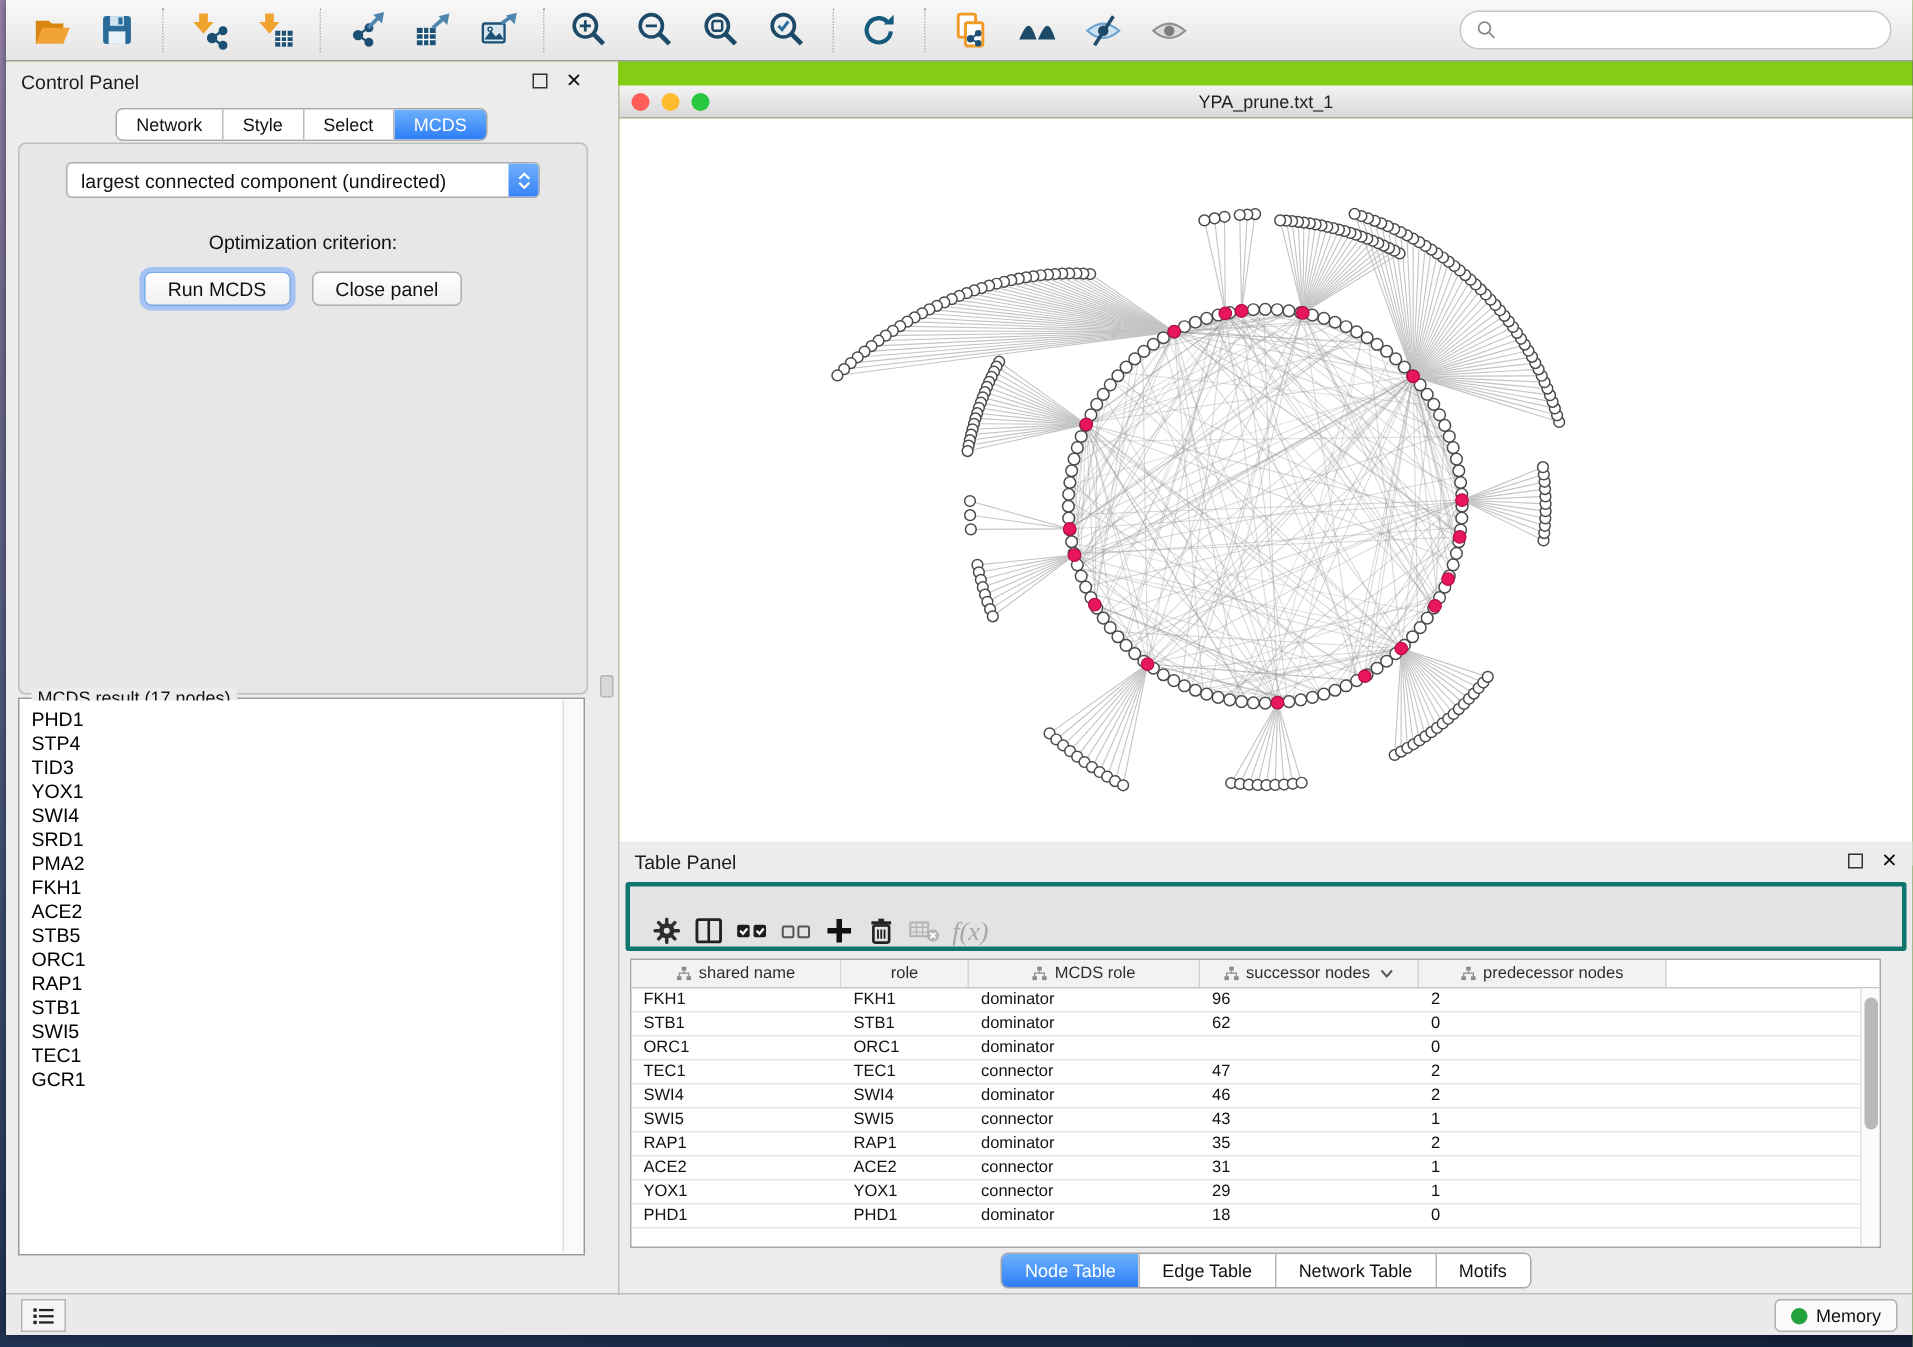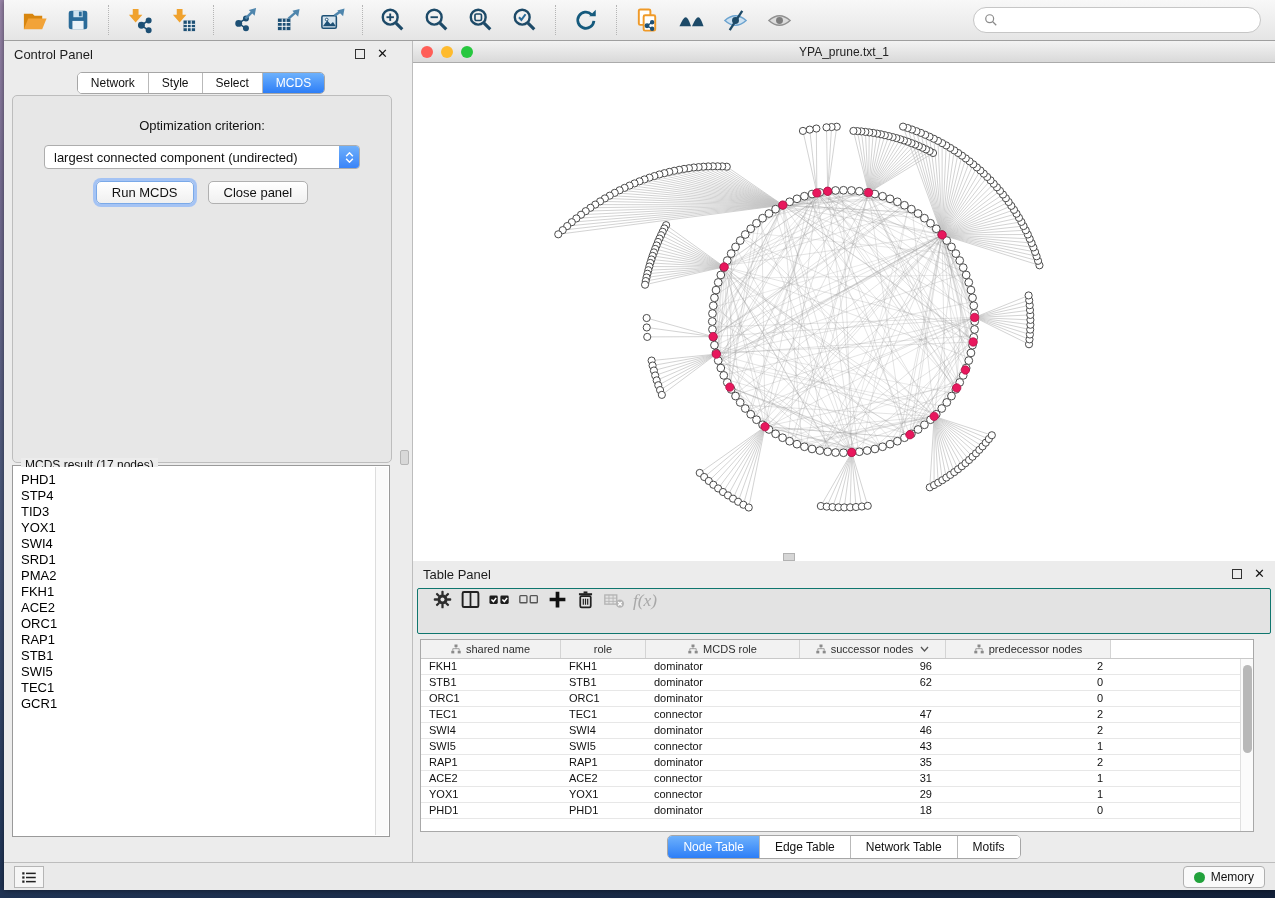--- a/index.html
+++ b/index.html
@@ -51,42 +51,42 @@
   .btn.focused { box-shadow:0 0 0 3px rgba(110,165,255,.55); border-color:#7aa9e8; }
 
   #mcds-fieldset { position:absolute; top:424px; left:8px; right:8px; height:372px;
     border:1px solid #9a9a9a; background:#fff; }
   #mcds-legend { position:absolute; top:-8px; left:8px; background:#ececec; padding:0 4px; font-size:12px; color:#111; }
   #mcds-list { position:absolute; inset:1px 14px 1px 1px; overflow:hidden; padding:5px 0 0 7px; background:#fff; }
   .mcds-item { font-size:13px; line-height:16px; color:#000; }
   #mcds-scroll { position:absolute; top:1px; bottom:1px; right:1px; width:13px; background:#fafafa; border-left:1px solid #ddd; }
 
   
-  #net-window { position:absolute; left:0; right:0; top:0; height:520px; border-left:1px solid #bdbdbd; }
+  #net-window { position:absolute; left:0; right:0; top:16px; height:520px; border-left:1px solid #bdbdbd; }
   #net-titlebar { height:22px; background:linear-gradient(#f3f3f3,#d9d9d9); border-bottom:1px solid #ababab;
     display:flex; align-items:center; padding:0 8px; position:relative; }
   .light { width:12px; height:12px; border-radius:50%; margin-right:8px; }
   #net-title { position:absolute; left:0; right:0; text-align:center; font-size:12px; color:#222; }
   #net-canvas { position:absolute; left:0; right:0; top:22px; bottom:0; background:#fff; }
   #net-canvas svg { position:absolute; inset:0; }
   #h-split-handle { position:absolute; left:370px; bottom:0; width:12px; height:8px; background:#d6d6d6; border:1px solid #b2b2b2; }
 
   
   #table-panel { position:absolute; left:0; right:0; top:520px; bottom:0; background:#ececec; border-left:1px solid #bdbdbd; }
   #tp-toolbar { position:absolute; top:27px; left:4px; right:4px; height:46px; background:#e3e3e3;
-    border:1px solid #0f766e; border-radius:2px; display:flex; align-items:flex-start; gap:7px; padding-left:14px; }
+    border:3px solid #0f766e; border-radius:2px; display:flex; align-items:flex-end; gap:7px; padding-left:14px; }
   #tp-toolbar .ticon { display:flex; align-items:center; }
   #table-wrap { position:absolute; top:78px; left:7px; right:21px; height:193px; background:#fff; border:1px solid #a8a8a8; overflow:hidden; }
   #thead { display:flex; height:19px; border-bottom:1px solid #c9c9c9; font-size:11px; color:#2e2e2e; }
   .hcell { display:flex; align-items:center; justify-content:center; gap:5px; background:#f2f2f2;
     border-right:1px solid #d4d4d4; height:100%; position:relative; }
   .hcell .sort { margin-left:2px; }
   #tbody .trow { display:flex; height:16px; border-bottom:1px solid #e7e7e7; font-size:11px; color:#111; }
   .tcell { padding:1px 8px 0; white-space:nowrap; overflow:hidden; }
-  .tcell.num { text-align:right; }
+  .tcell.num { text-align:left; }
   #tbl-scroll { position:absolute; top:19px; bottom:0; right:0; width:13px; background:#fbfbfb; border-left:1px solid #e0e0e0; }
   #tbl-thumb { position:absolute; top:6px; left:2px; width:9px; height:88px; background:#b8b8b8; border-radius:5px; }
 
   #tp-tabs { position:absolute; top:274px; left:0; right:0; display:flex; justify-content:center; }
   #tp-tabs .tab { padding:4px 15px; font-size:12px; }
 
   
   #status-bar { position:absolute; left:0; right:0; bottom:0; height:28px; background:#eaeaea; border-top:1px solid #bdbdbd; }
   #status-list-btn { position:absolute; left:10px; top:3px; width:30px; height:22px; background:#f6f6f6; border:1px solid #b5b5b5; display:flex; align-items:center; justify-content:center; }
   #memory-btn { position:absolute; right:10px; top:3px; height:22px; background:#fafafa; border:1px solid #b0b0b0; border-radius:4px;
@@ -261,50 +261,51 @@
     <div id="cp-tabs">
         <div class="seg" id="cp-tabs-seg">
           <div class="tab">Network</div>
           <div class="tab">Style</div>
           <div class="tab">Select</div>
           <div class="tab active">MCDS</div>
         </div>
       </div>
 
     <div id="option-panel">
-      <div id="opt-label">Optimization criterion:</div>
       <div id="criterion-select">
         <span class="val">largest connected component (undirected)</span>
         <span class="cap">
           <svg viewBox="0 0 10 6" width="9" height="5">
               <path d="M1 5 L5 1 L9 5" stroke="#fff" stroke-width="1.8" fill="none"></path>
             </svg>
           <svg viewBox="0 0 10 6" width="9" height="5">
               <path d="M1 1 L5 5 L9 1" stroke="#fff" stroke-width="1.8" fill="none"></path>
             </svg>
         </span>
       </div>
+      <div id="opt-label">Optimization criterion:</div>
       <div id="cp-buttons">
         <button class="btn focused">Run MCDS</button>
         <button class="btn">Close panel</button>
       </div>
     </div>
 
     <div id="mcds-fieldset">
       <span id="mcds-legend">MCDS result (17 nodes)</span>
       <div id="mcds-list">
           <div class="mcds-item">PHD1</div>
           <div class="mcds-item">STP4</div>
           <div class="mcds-item">TID3</div>
           <div class="mcds-item">YOX1</div>
           <div class="mcds-item">SWI4</div>
           <div class="mcds-item">SRD1</div>
           <div class="mcds-item">PMA2</div>
           <div class="mcds-item">FKH1</div>
           <div class="mcds-item">ACE2</div>
+          <div class="mcds-item">STB5</div>
           <div class="mcds-item">ORC1</div>
           <div class="mcds-item">RAP1</div>
           <div class="mcds-item">STB1</div>
           <div class="mcds-item">SWI5</div>
           <div class="mcds-item">TEC1</div>
           <div class="mcds-item">GCR1</div>
         </div>
       <div id="mcds-scroll"></div>
     </div>
   </div>

